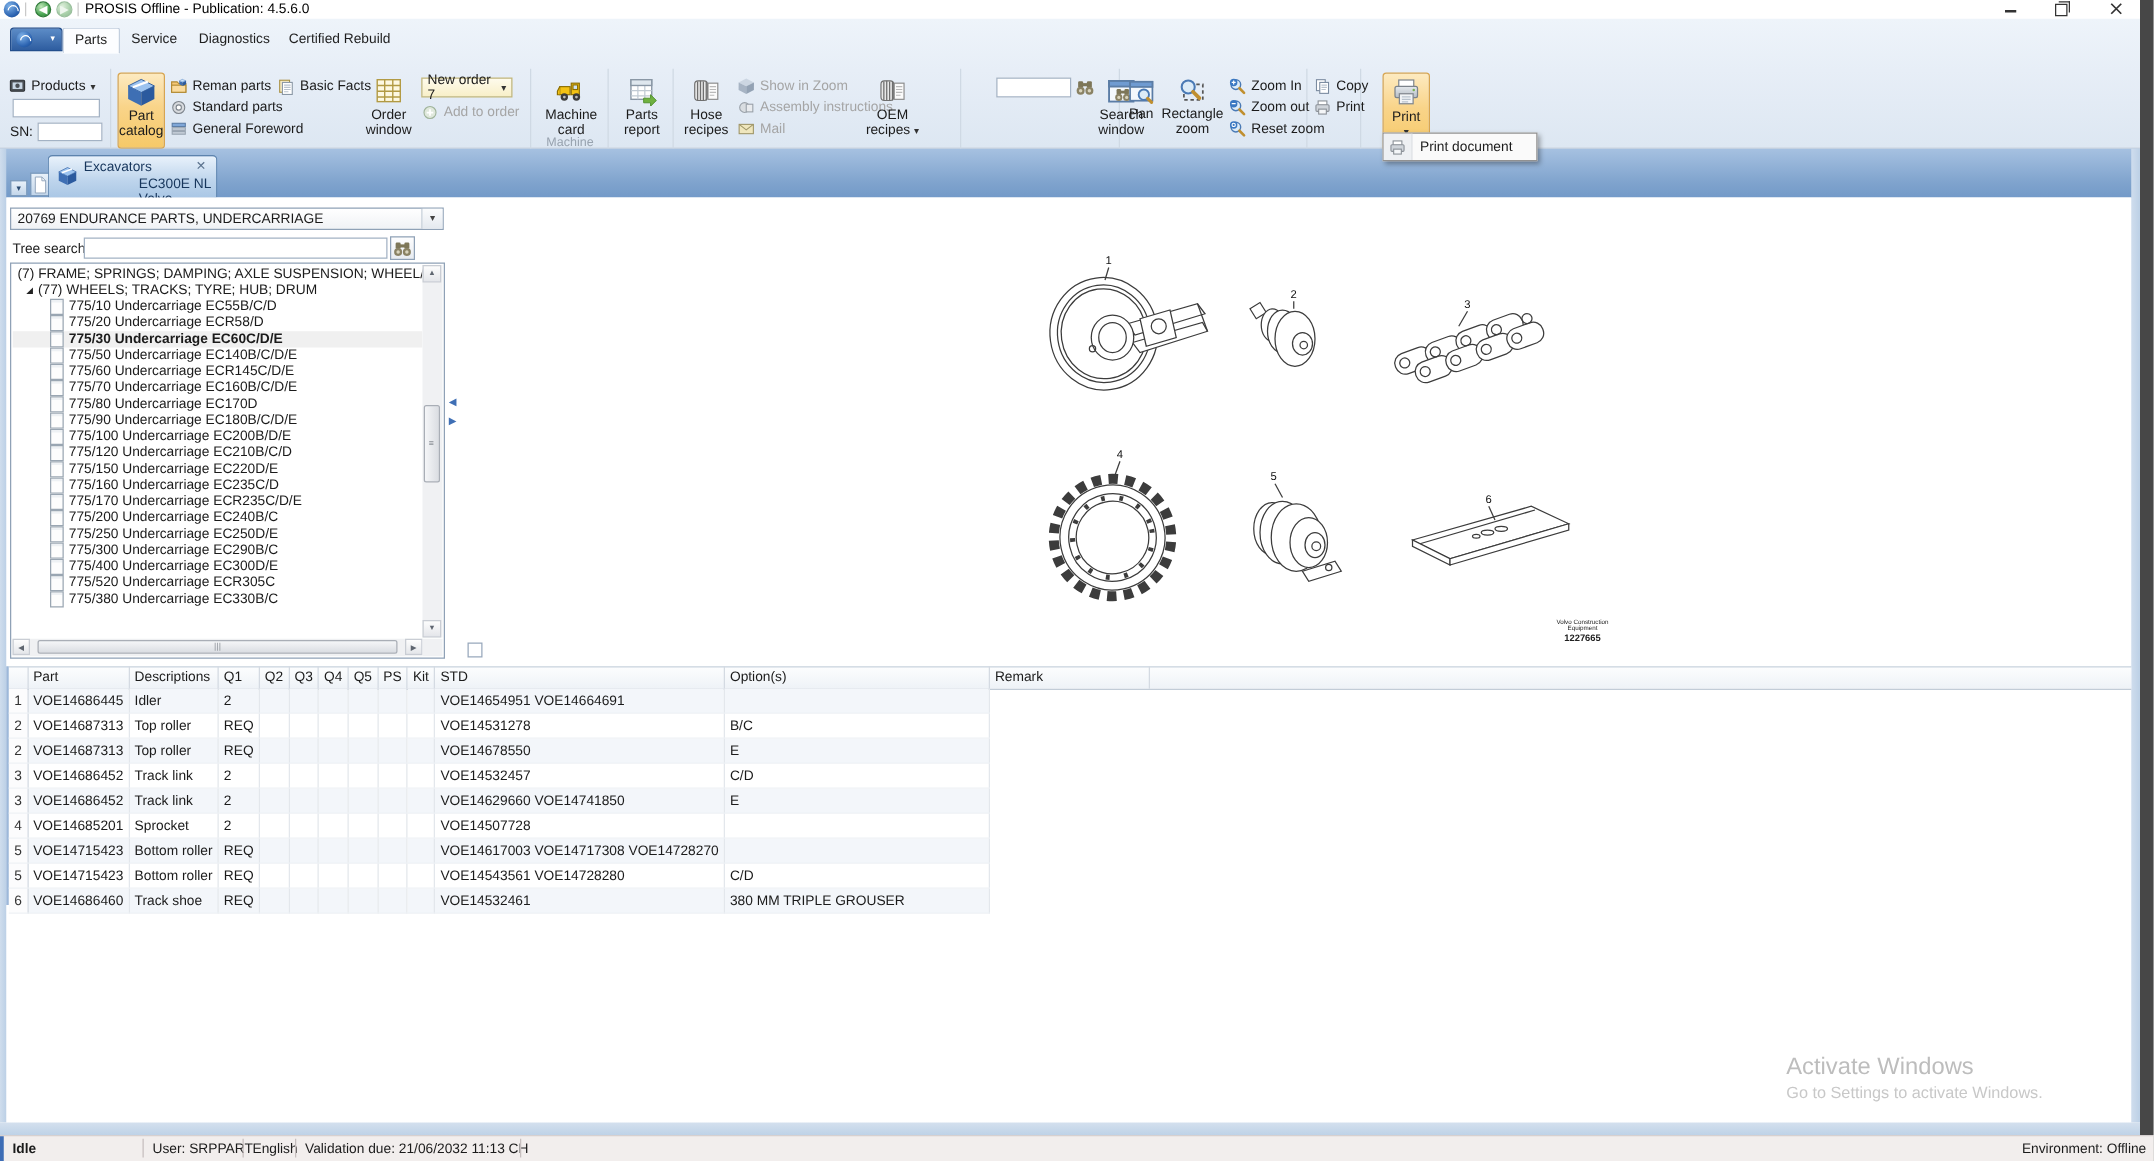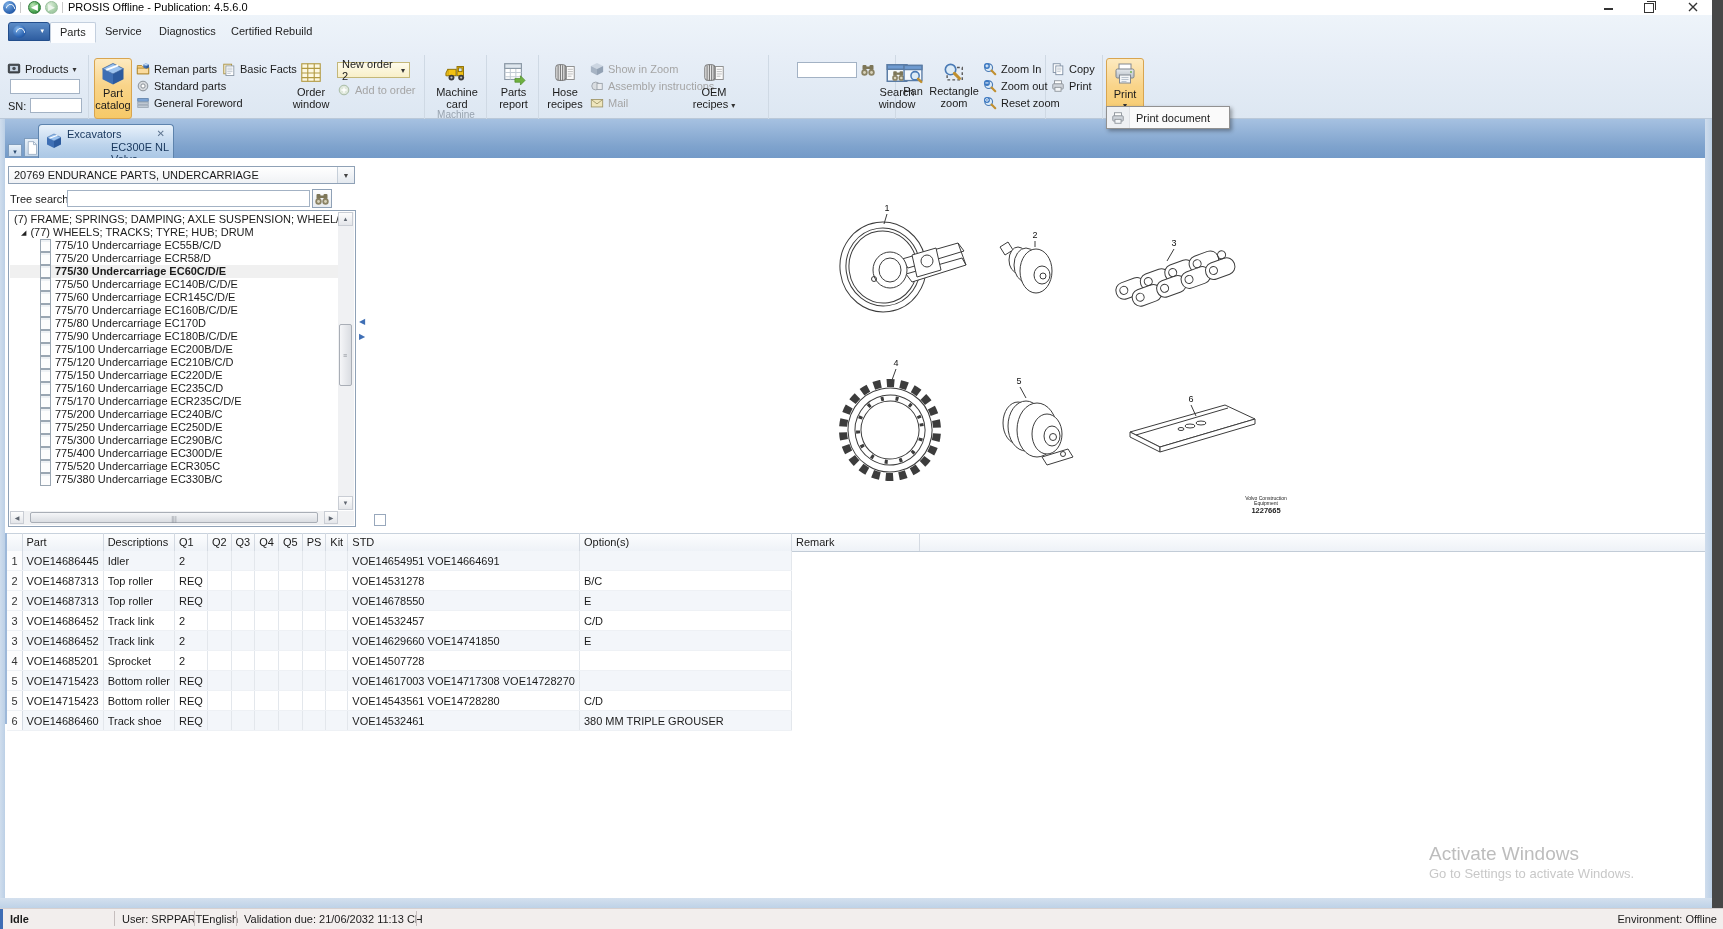--- a/index.html
+++ b/index.html
@@ -345,21 +345,21 @@
           </svg>
         <span>Basic Facts</span>
       </div>
       <div class="bigbtn" style="left:200px;top:3px;width:42px;height:61px">
         <svg style="width:24px;height:24px;margin-top:3px">
             <use href="#ic-gridbig"></use>
           </svg>
         <span class="blbl">Order window</span>
       </div>
       <div class="ncombo" style="left:247px;top:7px;width:73px;height:16px">
-        <span>New order 2</span>
+        <span>New order 7</span>
         <span class="car">▾</span>
       </div>
       <div class="smbtn dis" style="left:247px;top:27px">
         <svg class="i14">
             <use href="#ic-pluscirc"></use>
           </svg>
         <span>Add to order</span>
       </div>
       <div class="glabel">Parts</div>
     </div>
@@ -461,21 +461,21 @@
       </div>
       <div class="smbtn" style="left:88px;top:40px">
         <svg class="i14">
             <use href="#ic-magreset"></use>
           </svg>
         <span>Reset zoom</span>
       </div>
       <div class="glabel">Image viewer</div>
     </div>
 
-    <div class="rgroup" style="left:1047px;width:56px">
+    <div class="rgroup" style="left:1047px;width:42px">
       <div class="smbtn" style="left:4px;top:6px">
         <svg class="i14">
             <use href="#ic-copy"></use>
           </svg>
         <span>Copy</span>
       </div>
       <div class="smbtn" style="left:4px;top:23px">
         <svg class="i14">
             <use href="#ic-print"></use>
           </svg>

